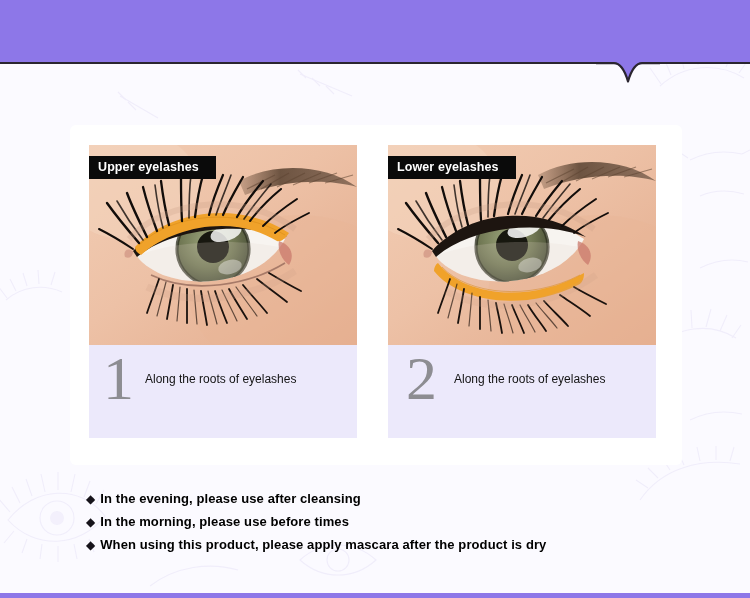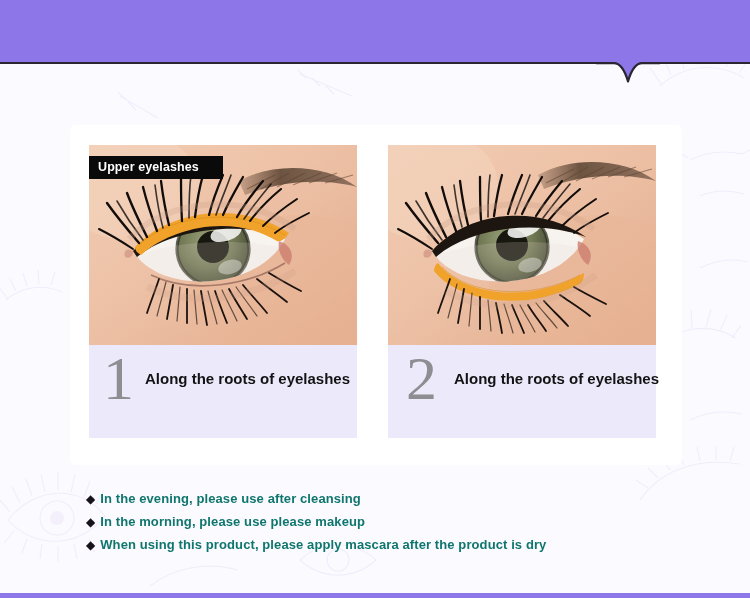--- a/index.html
+++ b/index.html
@@ -103,21 +103,21 @@
   .photo svg { display: block; width: 268px; height: 200px; }
 
   .photo-tag {
     position: absolute;
     left: 0;
     top: 11px;
     background: #0a0a0a;
     color: #ffffff;
     font-size: 12.5px;
     font-weight: bold;
-    padding: 4px 24px 5px 9px;
+    padding: 4px 17px 5px 9px;
     letter-spacing: 0.1px;
     white-space: nowrap;
     z-index: 2;
   }
 
   .caption {
     position: relative;
     width: 268px;
     height: 93px;
     background: #ece9fb;
@@ -132,22 +132,22 @@
     font-weight: normal;
     color: #8d8d92;
     line-height: 1;
   }
   .step-2 .step-num { left: 18px; }
   .cap-lines {
     position: absolute;
     left: 56px;
     top: 21px;
     color: #131313;
-    font-size: 15px;
-    font-weight: bold;
+    font-size: 12px;
+    font-weight: normal;
     line-height: 26px;
     white-space: nowrap;
   }
   .step-2 .cap-lines { left: 66px; }
 
   
   .notes {
     position: absolute;
     left: 86px;
     top: 491px;
@@ -161,21 +161,21 @@
   }
   .note-diamond {
     font-size: 12px;
     color: #16131a;
     margin-right: 5px;
     line-height: 1;
   }
   .note-text {
     font-size: 13px;
     font-weight: bold;
-    color: #0f766e;
+    color: #000000;
     letter-spacing: 0.1px;
   }
 
   
   .bottom-strip {
     position: absolute;
     left: 0;
     bottom: 0;
     width: 750px;
     height: 5px;
@@ -443,37 +443,38 @@
           <path d="M84 148 C83 160 82 169 81 181"></path>
           <path d="M100 155 C101 166 102 174 103 186"></path>
           <path d="M116 159 C119 169 122 177 125 188"></path>
           <path d="M132 160 C137 170 142 177 147 187"></path>
           <path d="M148 158 C155 167 162 174 169 183"></path>
         </g>
 
         <path d="M40 94 C76 54 156 46 206 84" fill="none" stroke="#c79a84" stroke-width="6" opacity="0.25"></path>
         <path d="M58 146 C106 172 166 160 208 130" fill="none" stroke="#cf9f88" stroke-width="7" opacity="0.2"></path>
       </svg>
+      <div class="photo-tag">Lower eyelashes</div>
     </div>
     <div class="caption">
       <div class="step-num">2</div>
       <div class="cap-lines">
         <div>Along the roots of eyelashes</div>
       </div>
     </div>
   </div>
 
   <div class="notes">
     <div class="note-row">
       <span class="note-diamond">◆</span>
       <span class="note-text">In the evening, please use after cleansing</span>
     </div>
     <div class="note-row">
       <span class="note-diamond">◆</span>
-      <span class="note-text">In the morning, please use please makeup</span>
+      <span class="note-text">In the morning, please use before times</span>
     </div>
     <div class="note-row">
       <span class="note-diamond">◆</span>
       <span class="note-text">When using this product, please apply mascara after the product is dry</span>
     </div>
   </div>
 
   <div class="bottom-strip"></div>
 </div>
 

